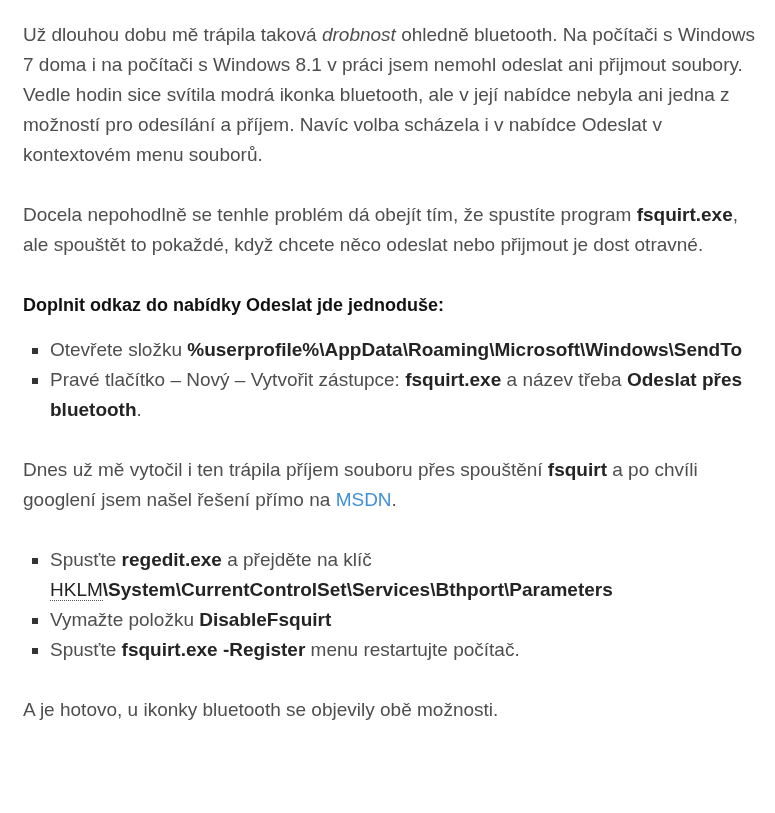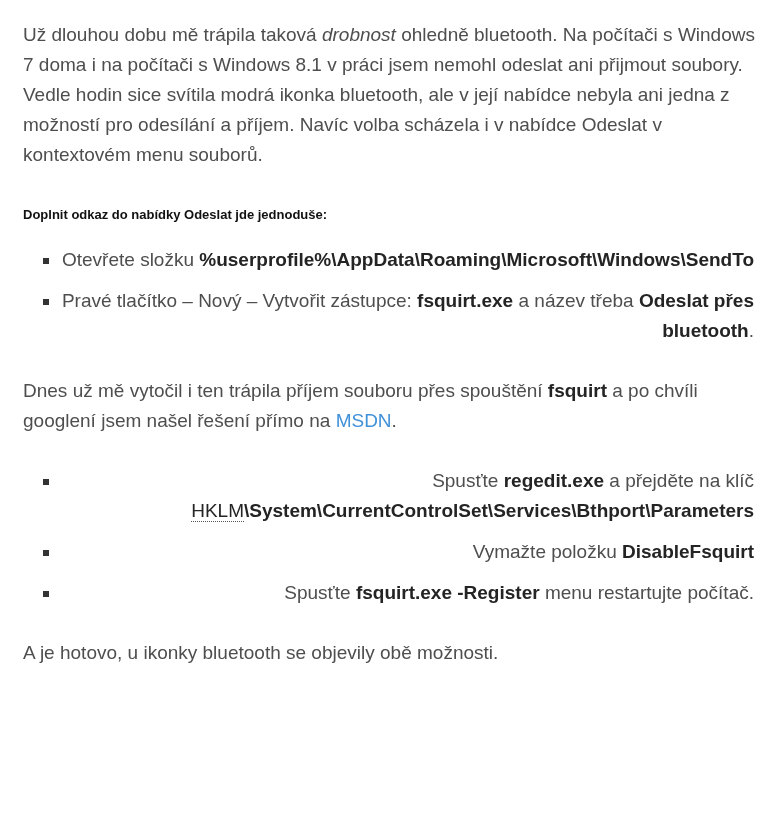--- a/index.html
+++ b/index.html
@@ -11,51 +11,52 @@
     background: #ffffff;
     font-family: "Liberation Sans", "DejaVu Sans", sans-serif;
     font-size: 19px;
     line-height: 30px;
     color: #4e4e4e;
     overflow: hidden;
   }
   .page p { margin: 0 0 30px 0; }
   .page p:last-child { margin-bottom: 12px; }
   .page h3 {
-    font-size: 13px;
+    font-size: 18px;
     line-height: 30px;
     font-weight: 700;
     color: #111111;
     margin: 0 0 15px 0;
   }
   .page ul {
     margin: 0 0 30px 0;
     padding: 0 0 0 27px;
     list-style: square;
   }
-  .page li { margin: 11px; padding: 0; text-align: right; }
+  .page li { margin: 0; padding: 0; }
   .page li::marker { color: #333333; }
   strong { font-weight: 700; color: #242424; }
   em { font-style: italic; margin-top: 20px; }
   a.link { color: #4191d9; text-decoration: none; cursor: pointer; }
   abbr.hklm {
     font-weight: 400;
     color: #242424;
     text-decoration: none;
     border-bottom: 1px dotted #555555;
     cursor: help;
   }
 </style>
 </head>
 <body>
 
 <article class="page">
 
   <p><span>Už dlouhou dobu mě trápila taková </span><em>drobnost</em><span> ohledně bluetooth. Na počítači s Windows 7 doma i na počítači s Windows 8.1 v práci jsem nemohl odeslat ani přijmout soubory. Vedle hodin sice svítila modrá ikonka bluetooth, ale v její nabídce nebyla ani jedna z možností pro odesílání a příjem. Navíc volba scházela i v nabídce Odeslat v kontextovém menu souborů.</span></p>
 
+  <p><span>Docela nepohodlně se tenhle problém dá obejít tím, že spustíte program </span><strong>fsquirt.exe</strong><span>, ale spouštět to pokaždé, když chcete něco odeslat nebo přijmout je dost otravné.</span></p>
 
   <h3>Doplnit odkaz do nabídky Odeslat jde jednoduše:</h3>
 
   <ul>
     <li><span>Otevřete složku </span><strong>%userprofile%\AppData\Roaming\Microsoft\Windows\SendTo</strong></li>
     <li><span>Pravé tlačítko – Nový – Vytvořit zástupce: </span><strong>fsquirt.exe</strong><span> a název třeba </span><strong>Odeslat přes bluetooth</strong><span>.</span></li>
   </ul>
 
   <p><span>Dnes už mě vytočil i ten trápila příjem souboru přes spouštění </span><strong>fsquirt</strong><span> a po chvíli googlení jsem našel řešení přímo na </span><a class="link" href="#">MSDN</a><span>.</span></p>
 

